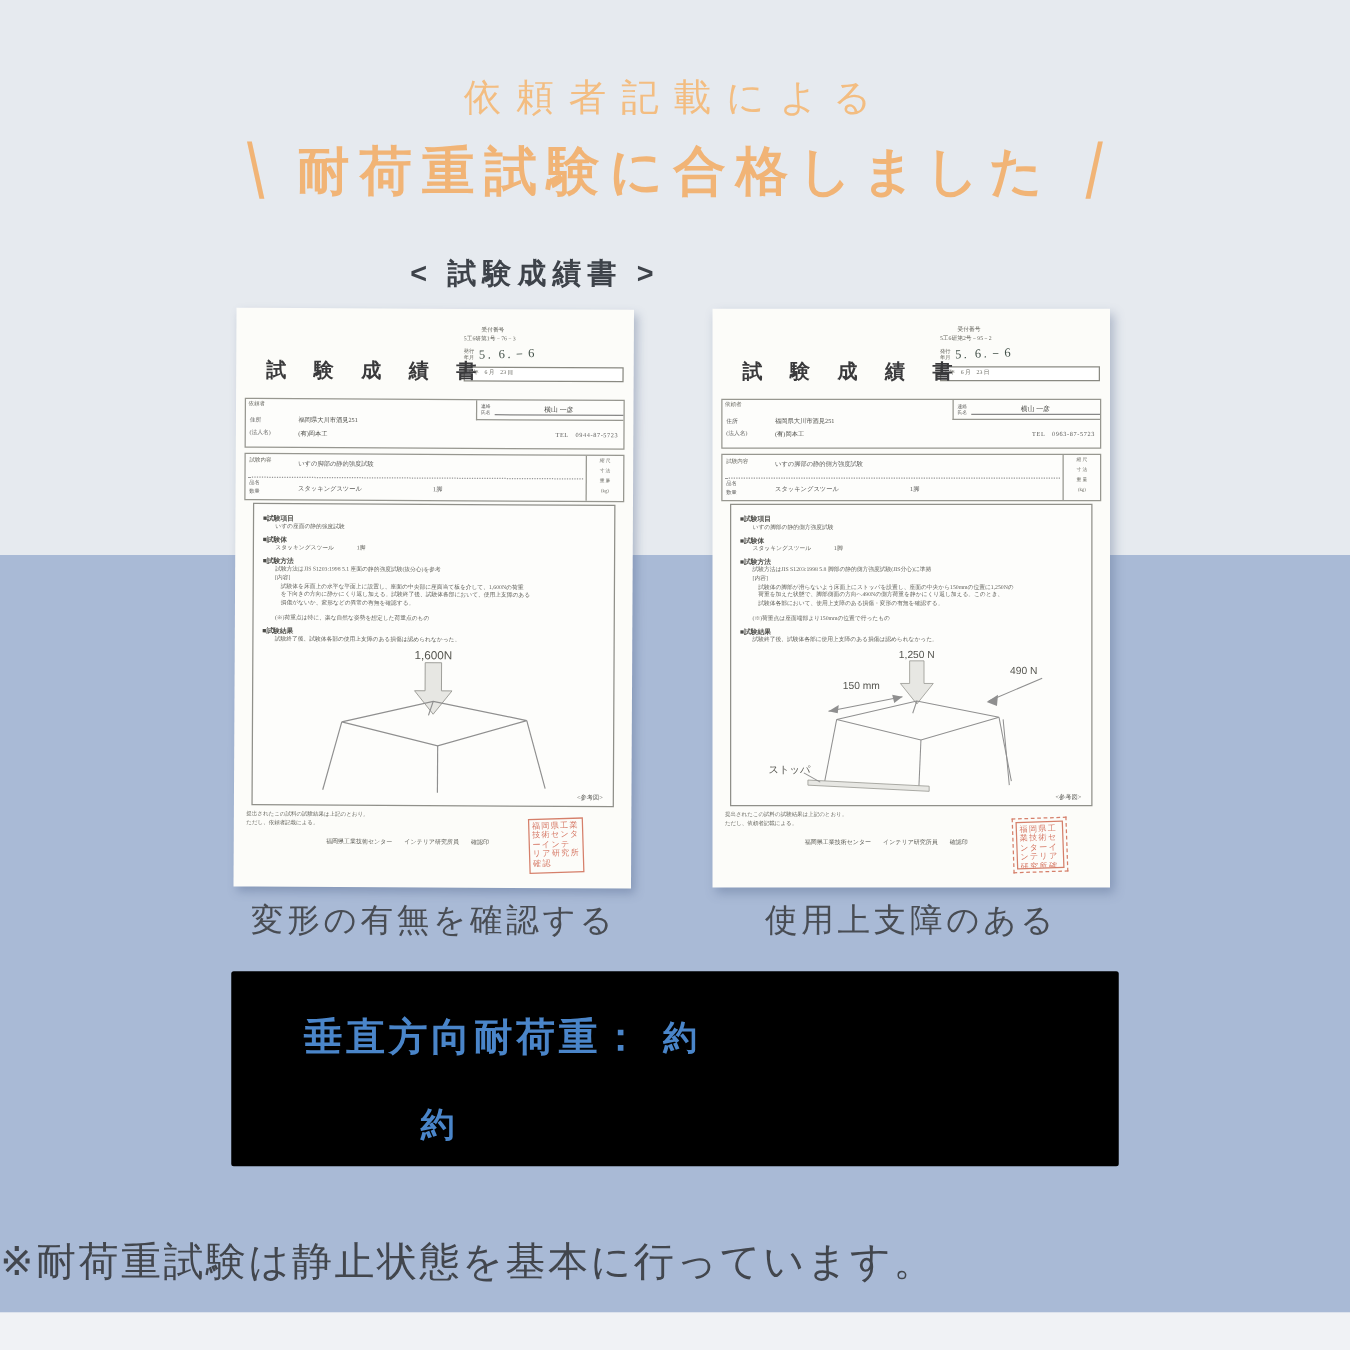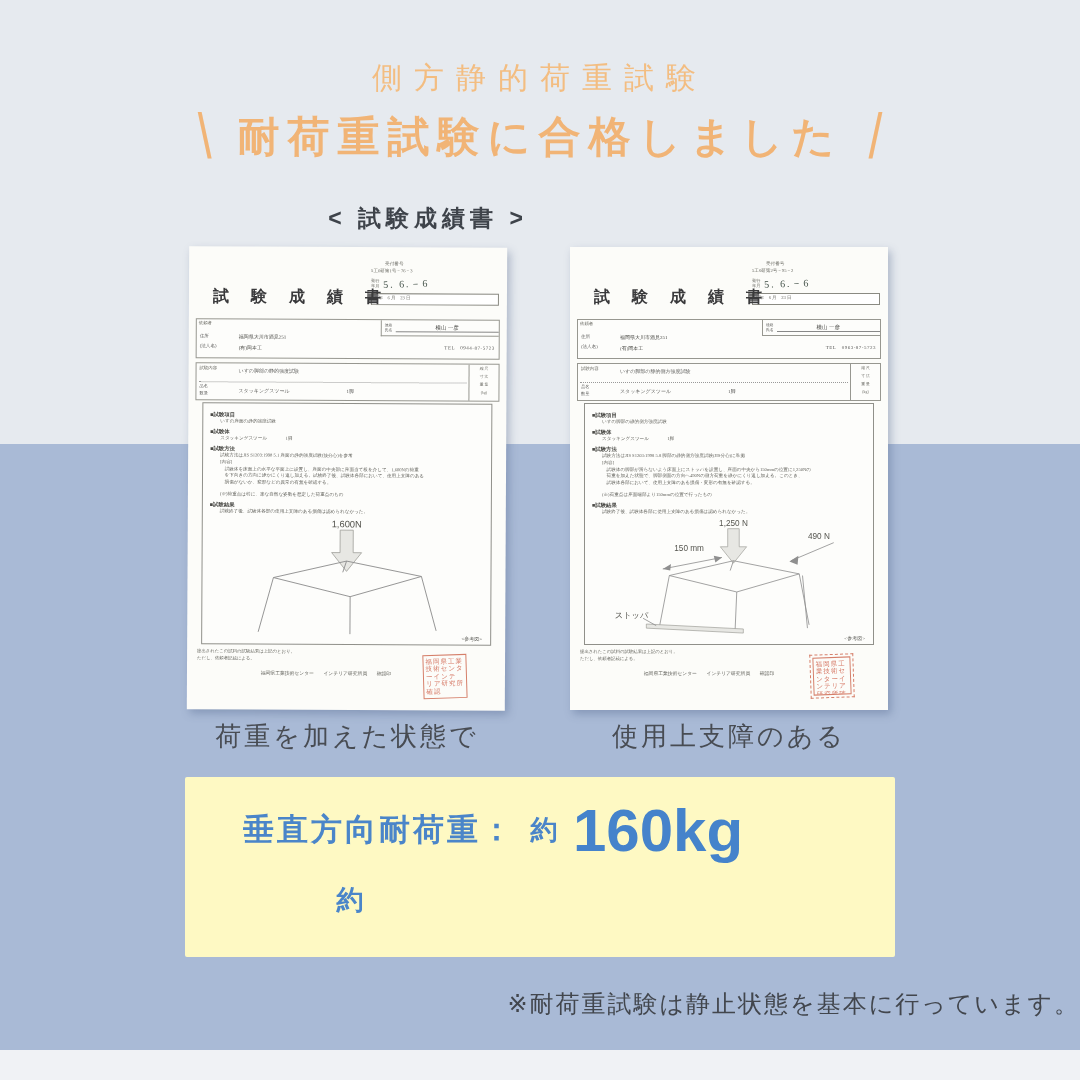--- a/index.html
+++ b/index.html
@@ -63,40 +63,40 @@
   .c-footer{position:absolute;left:10px;right:10px;bottom:10px;height:52px}
   .f-lines{font-size:4.4px;line-height:1.6;color:#66665f}
   .f-org{position:absolute;left:0;right:40px;top:22px;text-align:center;font-size:4.8px;color:#5c5c56}
   .hanko{position:absolute;right:28px;bottom:2px;width:44px;height:44px;border:1.5px solid #cf6a52;
     overflow:hidden;transform:rotate(-2deg);opacity:.85}
   .hanko-inner{font-size:6.5px;line-height:1.15;color:#cf604a;padding:2px;letter-spacing:1px;word-break:break-all}
   .hanko.dashed{border:1px dashed #cf6a52;padding:2px;right:24px}
   .hanko.dashed .hanko-in2{border:1px solid #cf6a52;width:100%;height:100%;overflow:hidden}
 
   
-  .panel{position:absolute;left:185px;top:777px;width:710px;height:180px;background:#fef9c3;border-radius:2px}
+  .panel{position:absolute;left:185px;top:777px;width:710px;height:156px;background:#000000;border-radius:2px}
   .rrow{display:grid;grid-template-columns:330px 58px 260px;align-items:center;height:70px}
   .rrow.first{margin-top:18px}
   .r-label{text-align:right;font-size:31px;font-weight:700;letter-spacing:3px;color:#4a85c9}
   .r-approx{text-align:center;font-size:27px;font-weight:700;color:#4a85c9}
   .r-value{font-size:60px;font-weight:700;color:#4583cb;letter-spacing:0}
-  .note{position:absolute;left:0;top:988px;width:1080px;text-align:right;font-size:24px;letter-spacing:2px;color:#42464d}
+  .note{position:absolute;left:0;top:988px;width:1080px;text-align:left;font-size:32px;letter-spacing:2px;color:#42464d}
 
   svg .ln{stroke:#8f8f8f;stroke-width:1;fill:none}
   svg .ar{fill:#e7e7e3;stroke:#9a9a94;stroke-width:.8}
   svg .tx{fill:#55554f;font-size:10px;font-family:"Liberation Sans","DejaVu Sans",sans-serif}
 </style>
 </head>
 <body>
 
 <div class="sec-top"></div>
 <div class="sec-band"></div>
 <div class="sec-bottom"></div>
 
-<div class="title-small">側方静的荷重試験</div>
+<div class="title-small">依頼者記載による</div>
 <div class="title-main">
   <span class="slash">\</span>
   <span class="txt">耐荷重試験に合格しました</span>
   <span class="slash">/</span>
 </div>
 <div class="subtitle">&lt; 試験成績書 &gt;</div>
 
 <div class="cert l">
   <div class="c-reg">
     <div class="rl">受付番号</div>
@@ -303,27 +303,26 @@
       </div>
     <div class="f-org">福岡県工業技術センター　　インテリア研究所員　　確認印</div>
     <div class="hanko dashed">
       <div class="hanko-in2">
         <div class="hanko-inner">福岡県工業技術センターインテリア研究所確認</div>
       </div>
     </div>
   </div>
 </div>
 
-<div class="caption l">荷重を加えた状態で</div>
+<div class="caption l">変形の有無を確認する</div>
 <div class="caption r">使用上支障のある</div>
 
 <div class="panel">
   <div class="rrow first">
     <div class="r-label">垂直方向耐荷重：</div>
     <div class="r-approx">約</div>
-    <div class="r-value">160kg</div>
   </div>
   <div class="rrow">
     <div class="r-approx">約</div>
   </div>
 </div>
 
 <div class="note">※耐荷重試験は静止状態を基本に行っています。</div>
 
 </body></html>

